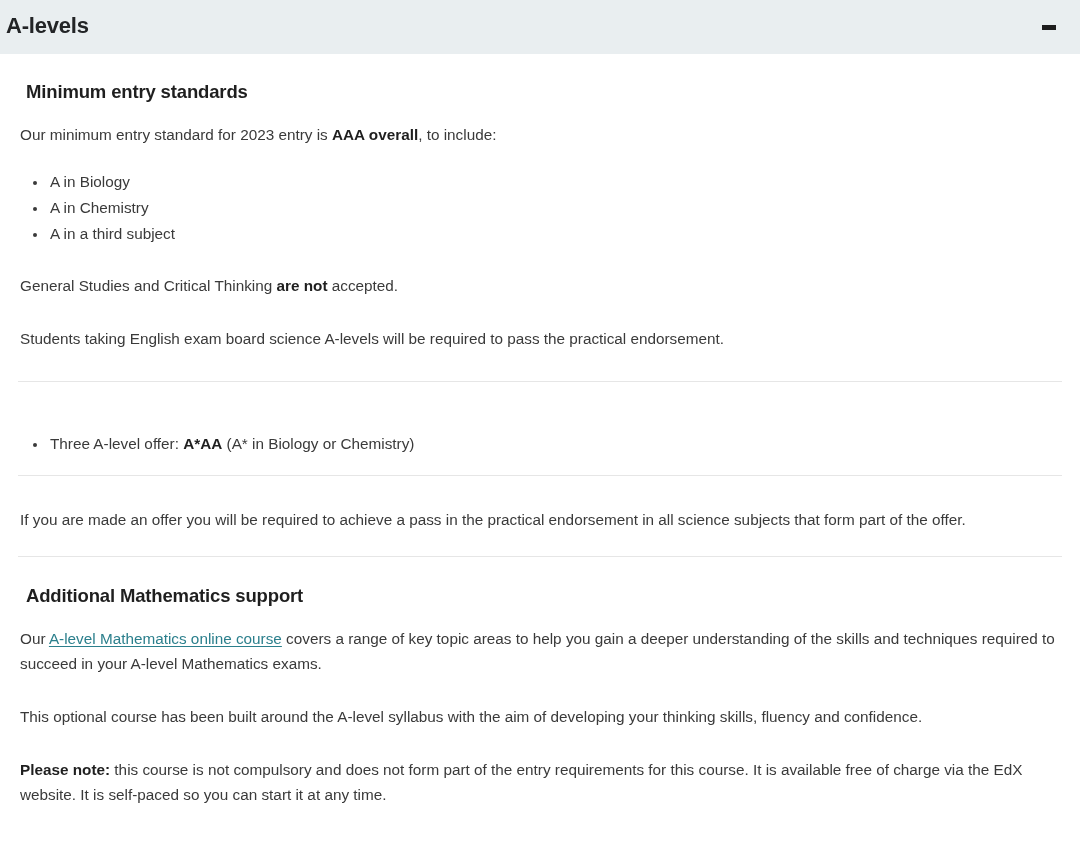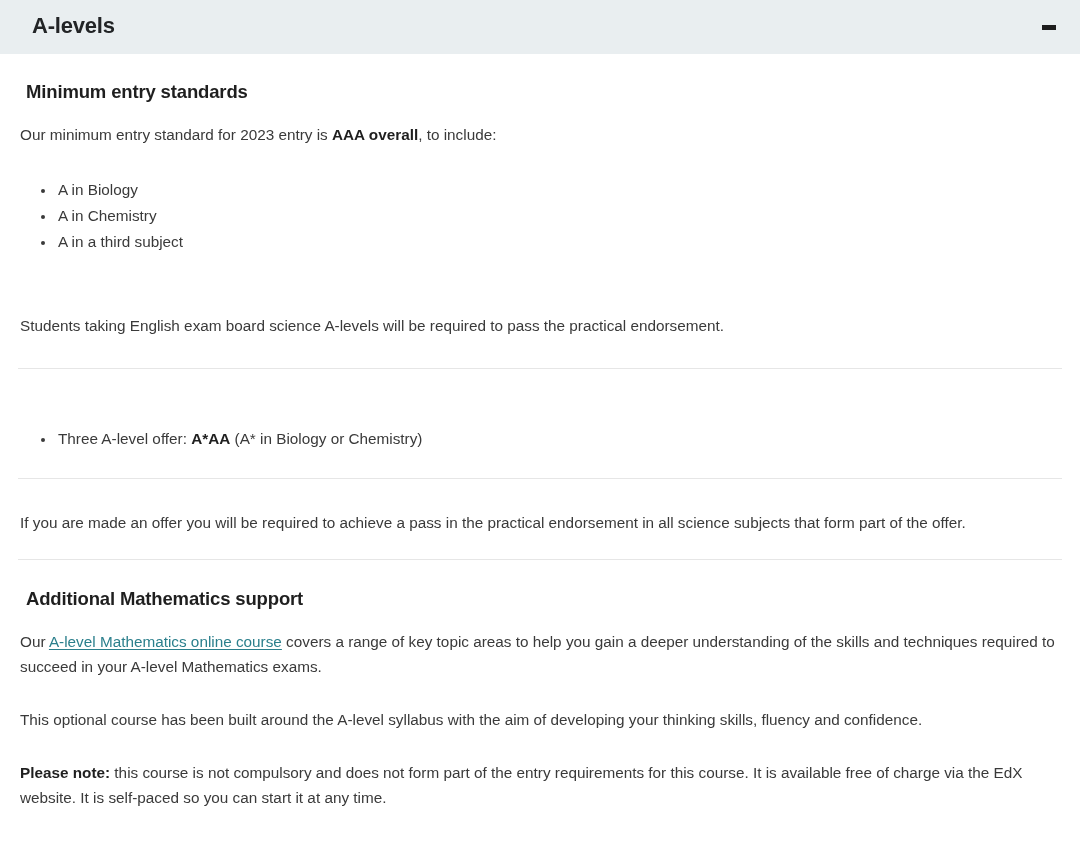--- a/index.html
+++ b/index.html
@@ -23,21 +23,21 @@
   }
 
   
   .acc-header {
     height: 55px;
     background: #e9eef0;
     border-bottom: 1px solid #ffffff;
     display: flex;
     align-items: center;
     justify-content: space-between;
-    padding: 0 20px 0 32px;
+    padding: 0 20px 0 6px;
     box-sizing: border-box;
     cursor: pointer;
     gap: 16px;
   }
   .acc-title {
     font-size: 22px;
     font-weight: bold;
     letter-spacing: -0.2px;
     color: #222426;
     line-height: 1;
@@ -79,21 +79,21 @@
   }
 
   p.para {
     font-size: 15.3px;
     line-height: 25px;
     color: #3a3a3a;
     margin: 2px;
   }
 
   ul.bullets {
-    margin: 12px;
+    margin: 4px;
     padding: 0 0 0 26px;
     list-style: disc;
   }
   ul.bullets li {
     font-size: 15.3px;
     line-height: 26px;
     color: #3a3a3a;
     padding-left: 2px;
   }
   ul.bullets li::marker { font-size: 13px; }
@@ -143,20 +143,21 @@
       <h3 class="sec-heading">Minimum entry standards</h3>
       <div class="s2"></div>
       <p class="para"><span>Our minimum entry standard for 2023 entry is </span><b>AAA overall</b><span>, to include:</span></p>
       <div class="s3"></div>
       <ul class="bullets">
         <li>A in Biology</li>
         <li>A in Chemistry</li>
         <li>A in a third subject</li>
       </ul>
       <div class="s4"></div>
+      <p class="para"><span>General Studies and Critical Thinking </span><b>are not</b><span> accepted.</span></p>
       <div class="s5"></div>
       <p class="para">Students taking English exam board science A-levels will be required to pass the practical endorsement.</p>
     </div>
 
     <div class="s6"></div>
     <hr class="divider">
 
     <div class="s7"></div>
     <div class="section">
       <div class="s2"></div>

